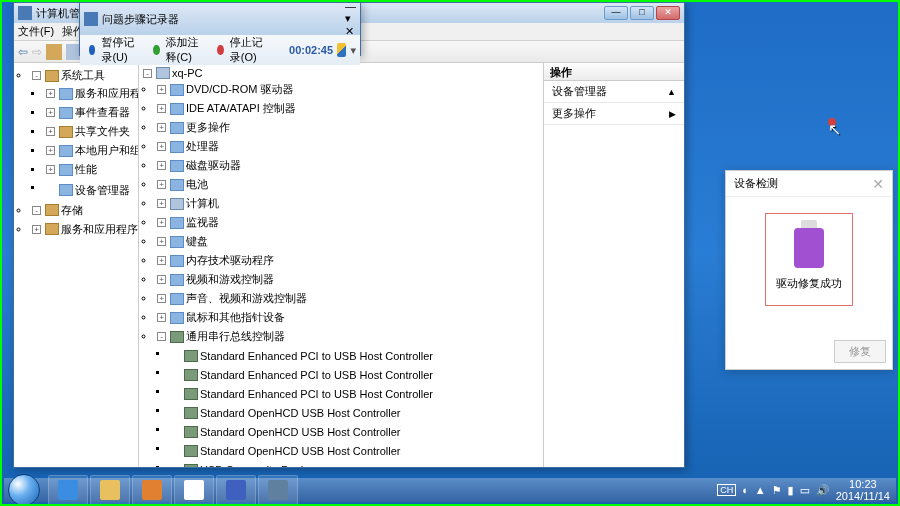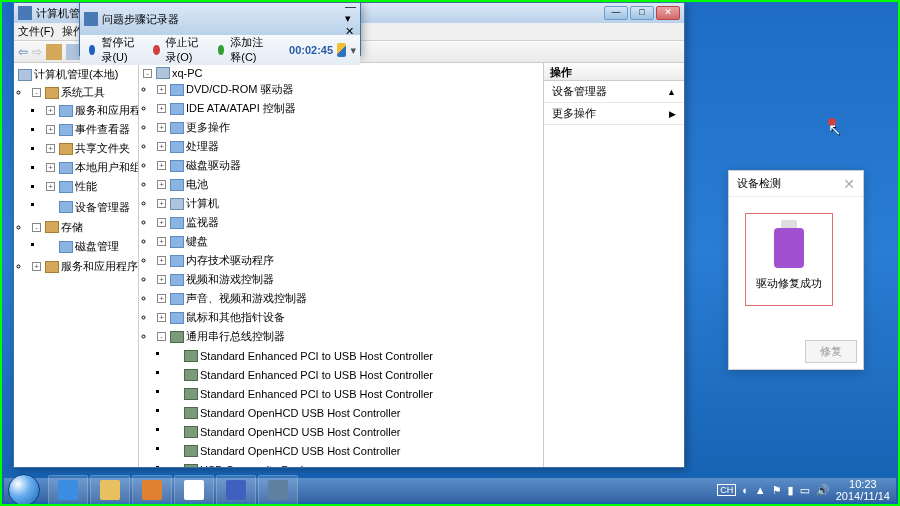--- a/index.html
+++ b/index.html
@@ -47,24 +47,24 @@
 .rec-toolbar { height: 30px; background: linear-gradient(to bottom, #f6f9fc, #e4ecf5); display: flex; align-items: center; padding: 0 4px; gap: 4px; font-size: 11px; }
 .rec-btn { display: flex; align-items: center; gap: 6px; padding: 2px 4px; border: 1px solid transparent; cursor: pointer; }
 .rec-dot { width: 10px; height: 10px; border-radius: 50%; }
 .rec-dot.pause { background: #2060c0; }
 .rec-dot.stop { background: #d04040; }
 .rec-dot.add { background: #30a030; }
 .rec-time { color: #2a5aa8; font-weight: bold; margin-left: 12px; }
 .rec-shield { width: 14px; height: 14px; background: linear-gradient(135deg, #f0c030 50%, #3070c0 50%); border-radius: 2px; }
 
 
-.detect-popup { position: absolute; right: 34px; top: 168px; width: 136px; height: 200px; background: #fff; border: 1px solid #ccc; box-shadow: 0 2px 10px rgba(0,0,0,.2); }
+.detect-popup { position: absolute; right: 5px; top: 168px; width: 168px; height: 200px; background: #fff; border: 1px solid #ccc; box-shadow: 0 2px 10px rgba(0,0,0,.2); }
 .detect-hdr { height: 26px; display: flex; align-items: center; justify-content: space-between; padding: 0 8px; border-bottom: 1px solid #eee; font-size: 12px; }
 .detect-close { color: #aaa; font-size: 14px; cursor: pointer; }
-.detect-body { padding: 16px; }
+.detect-body { padding: 16px; text-align: center; }
 .detect-iconbox { border: 1px solid #e07070; padding: 14px 10px; display: inline-block; }
 .detect-usb { width: 30px; height: 40px; background: #a050d0; border-radius: 4px; margin: 0 auto 8px; position: relative; }
 .detect-usb::before { content: ""; position: absolute; top: -8px; left: 7px; width: 16px; height: 8px; background: #ddd; border-radius: 2px 2px 0 0; }
 .detect-msg { font-size: 11px; margin-top: 8px; }
 .detect-footer { position: absolute; bottom: 0; right: 0; padding: 6px; }
 .detect-fixbtn { padding: 3px 14px; border: 1px solid #ccc; background: #f5f5f5; font-size: 11px; cursor: pointer; color: #999; margin-top: 24px; }
 
 
 .taskbar { position: absolute; left: 2px; right: 2px; bottom: 2px; height: 24px; background: linear-gradient(to bottom, rgba(120,160,210,.7), rgba(60,100,160,.8)); display: flex; align-items: center; }
 .start-btn { width: 40px; height: 38px; display: flex; align-items: center; justify-content: center; }
@@ -102,24 +102,20 @@
     <span class="tb-arrow">⇦</span>
     <span class="tb-arrow" style="color:#bbb">⇨</span>
     <span class="tb-btn" style="background:#d4a85a"></span>
     <span class="tb-btn" style="background:#b0c4de"></span>
   </div>
   <div class="mgmt-body">
 
     <div class="mgmt-left">
       <ul class="tree">
         <li>
-            <div class="node">
-              <span class="ticon pc"></span>
-              <span>计算机管理(本地)</span>
-            </div>
           <ul class="children">
             <li>
                 <div class="node">
                   <span class="expander">-</span>
                   <span class="ticon"></span>
                   <span>系统工具</span>
                 </div>
               <ul class="children">
                 <li>
                     <div class="node">
@@ -164,29 +160,20 @@
                     </div>
                   </li>
               </ul>
             </li>
             <li>
                 <div class="node">
                   <span class="expander">-</span>
                   <span class="ticon"></span>
                   <span>存储</span>
                 </div>
-              <ul class="children">
-                <li>
-                    <div class="node">
-                      <span class="noexp"></span>
-                      <span class="ticon dev"></span>
-                      <span>磁盘管理</span>
-                    </div>
-                  </li>
-              </ul>
             </li>
             <li>
                 <div class="node">
                   <span class="expander">+</span>
                   <span class="ticon"></span>
                   <span>服务和应用程序</span>
                 </div>
               </li>
           </ul>
         </li>
@@ -380,26 +367,26 @@
       <div class="winbtn">▾</div>
       <div class="winbtn close">✕</div>
     </div>
   </div>
   <div class="rec-toolbar">
     <div class="rec-btn">
         <span class="rec-dot pause"></span>
         <span>暂停记录(U)</span>
       </div>
     <div class="rec-btn">
+        <span class="rec-dot add"></span>
+        <span>添加注释(C)</span>
+      </div>
+    <div class="rec-btn">
         <span class="rec-dot stop"></span>
         <span>停止记录(O)</span>
-      </div>
-    <div class="rec-btn">
-        <span class="rec-dot add"></span>
-        <span>添加注释(C)</span>
       </div>
     <span class="rec-time">00:02:45</span>
     <span class="rec-shield"></span>
     <span style="color:#555">▾</span>
   </div>
 </div>
 
 <div class="detect-popup">
   <div class="detect-hdr">
     <span>设备检测</span>

